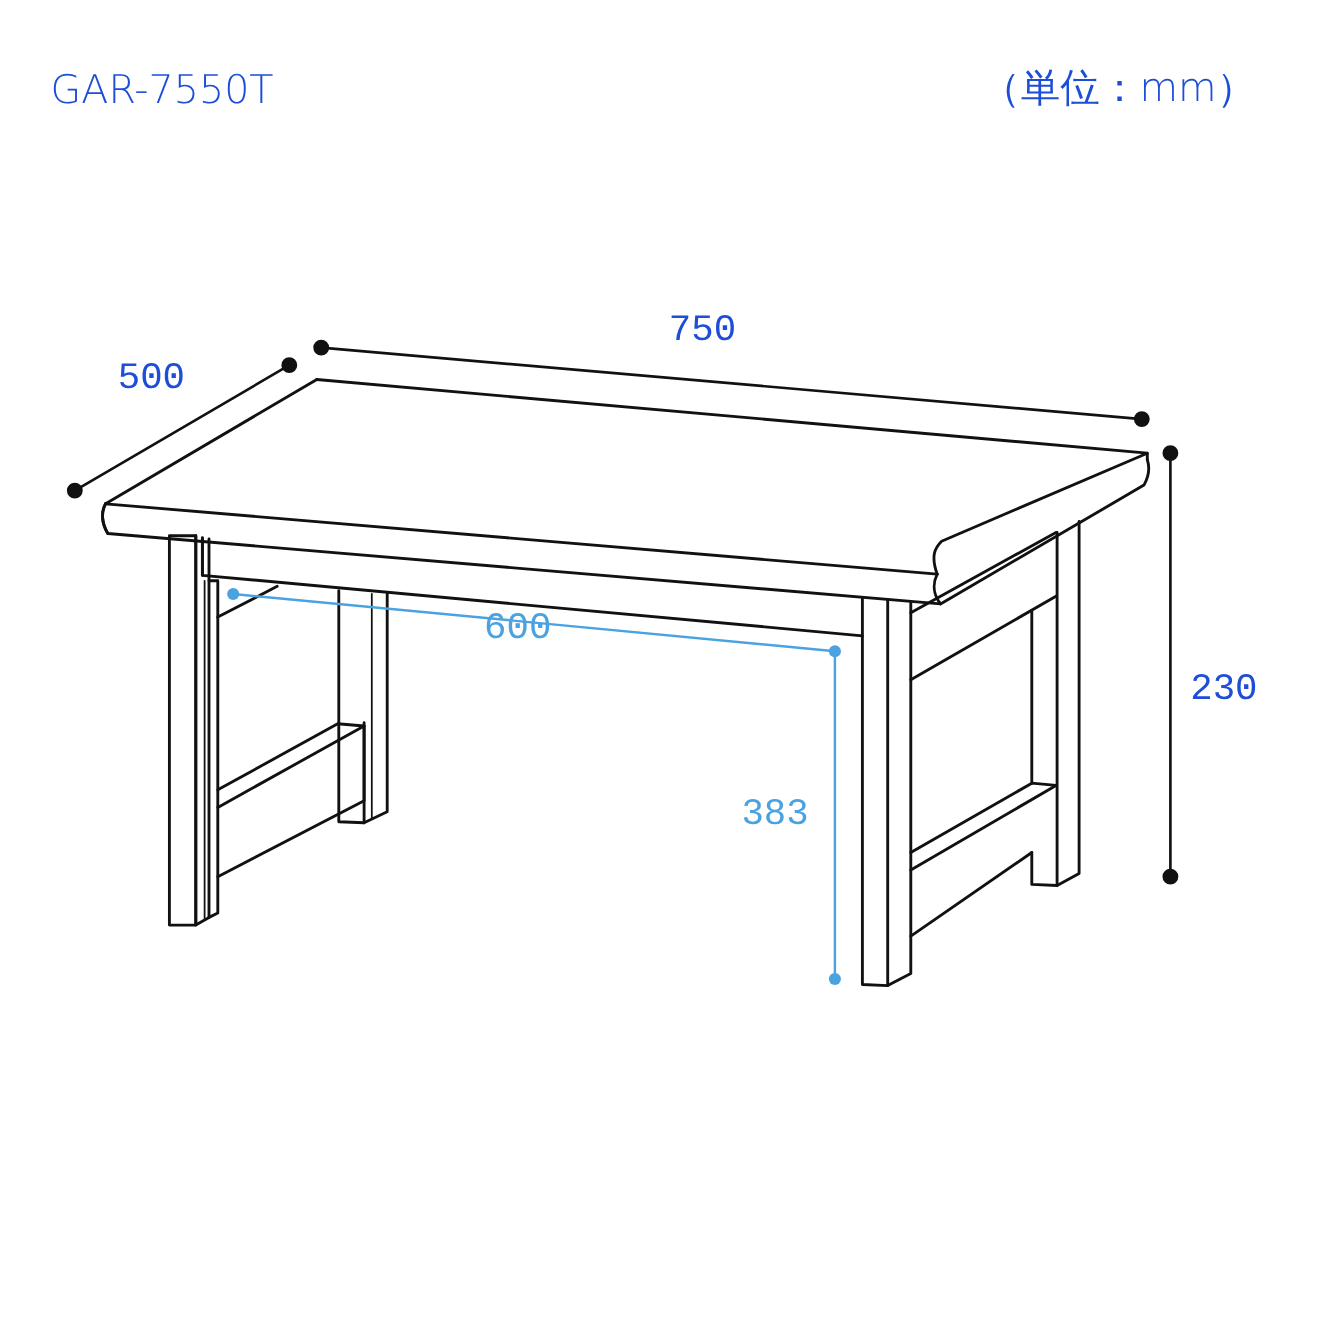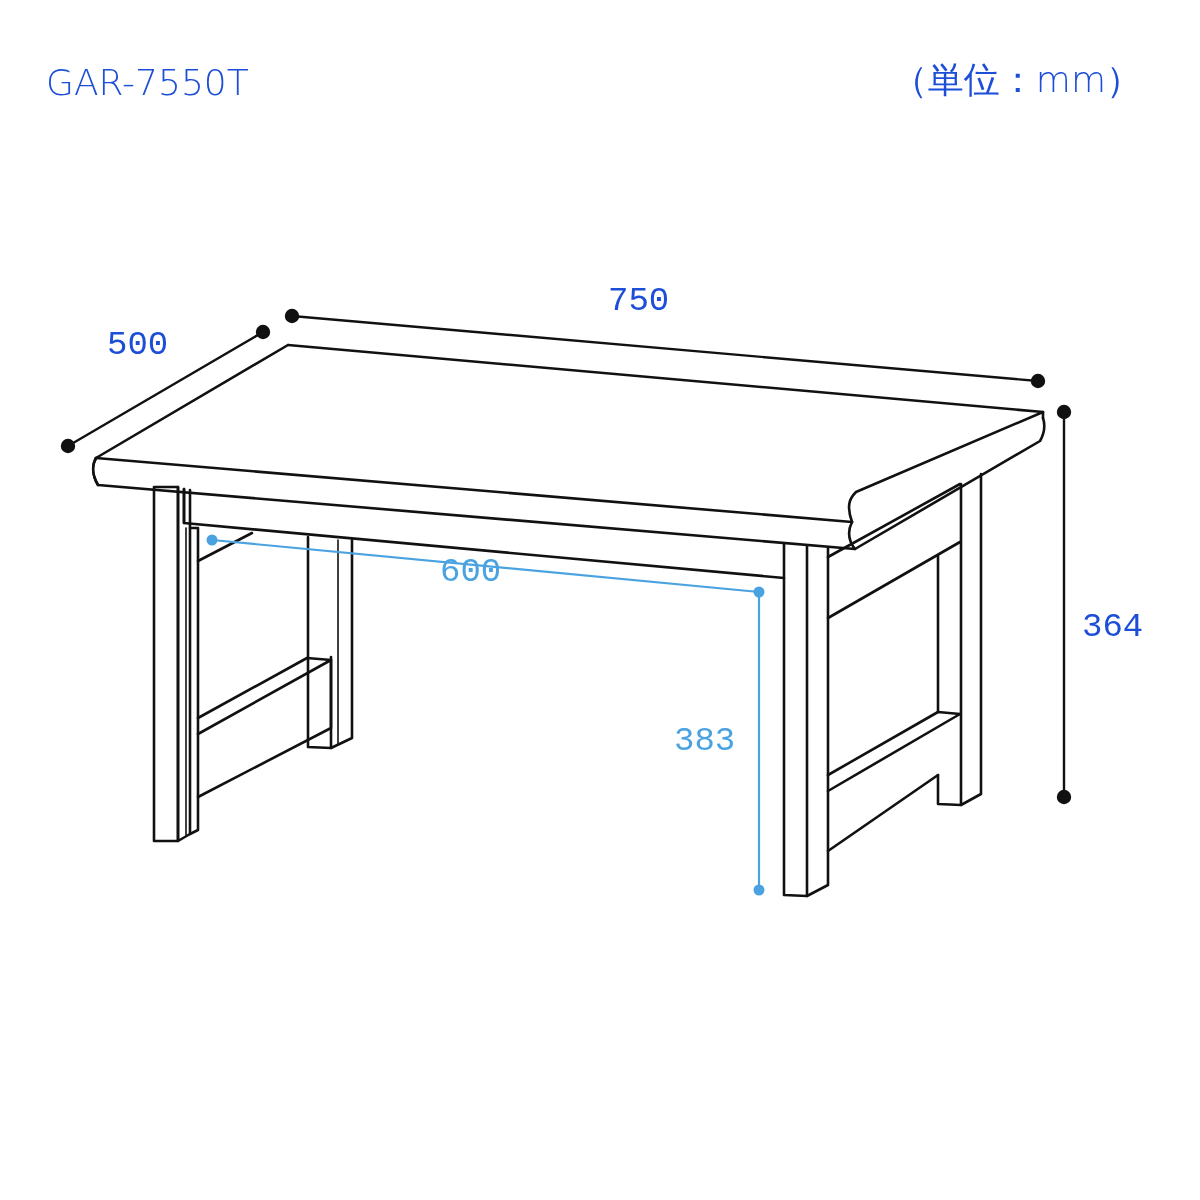--- a/index.html
+++ b/index.html
@@ -92,15 +92,15 @@
     <line x1="212" y1="540" x2="759" y2="592"></line>
     <line x1="759" y1="592" x2="759" y2="890"></line>
     <circle cx="212" cy="540" r="5.5" fill="#4aa3e0" stroke="none"></circle>
     <circle cx="759" cy="592" r="5.5" fill="#4aa3e0" stroke="none"></circle>
     <circle cx="759" cy="890" r="5.5" fill="#4aa3e0" stroke="none"></circle>
   </g>
 </svg>
 
 <div class="label dim" style="left:608px; top:282px;">750</div>
 <div class="label dim" style="left:107px; top:326px;">500</div>
-<div class="label dim" style="left:1082px; top:608px;">364</div>
+<div class="label dim" style="left:1082px; top:608px;">230</div>
 <div class="label dim dim-blue" style="left:440px; top:553px;">600</div>
 <div class="label dim dim-blue" style="left:674px; top:722px;">383</div>
 
 </body></html>

